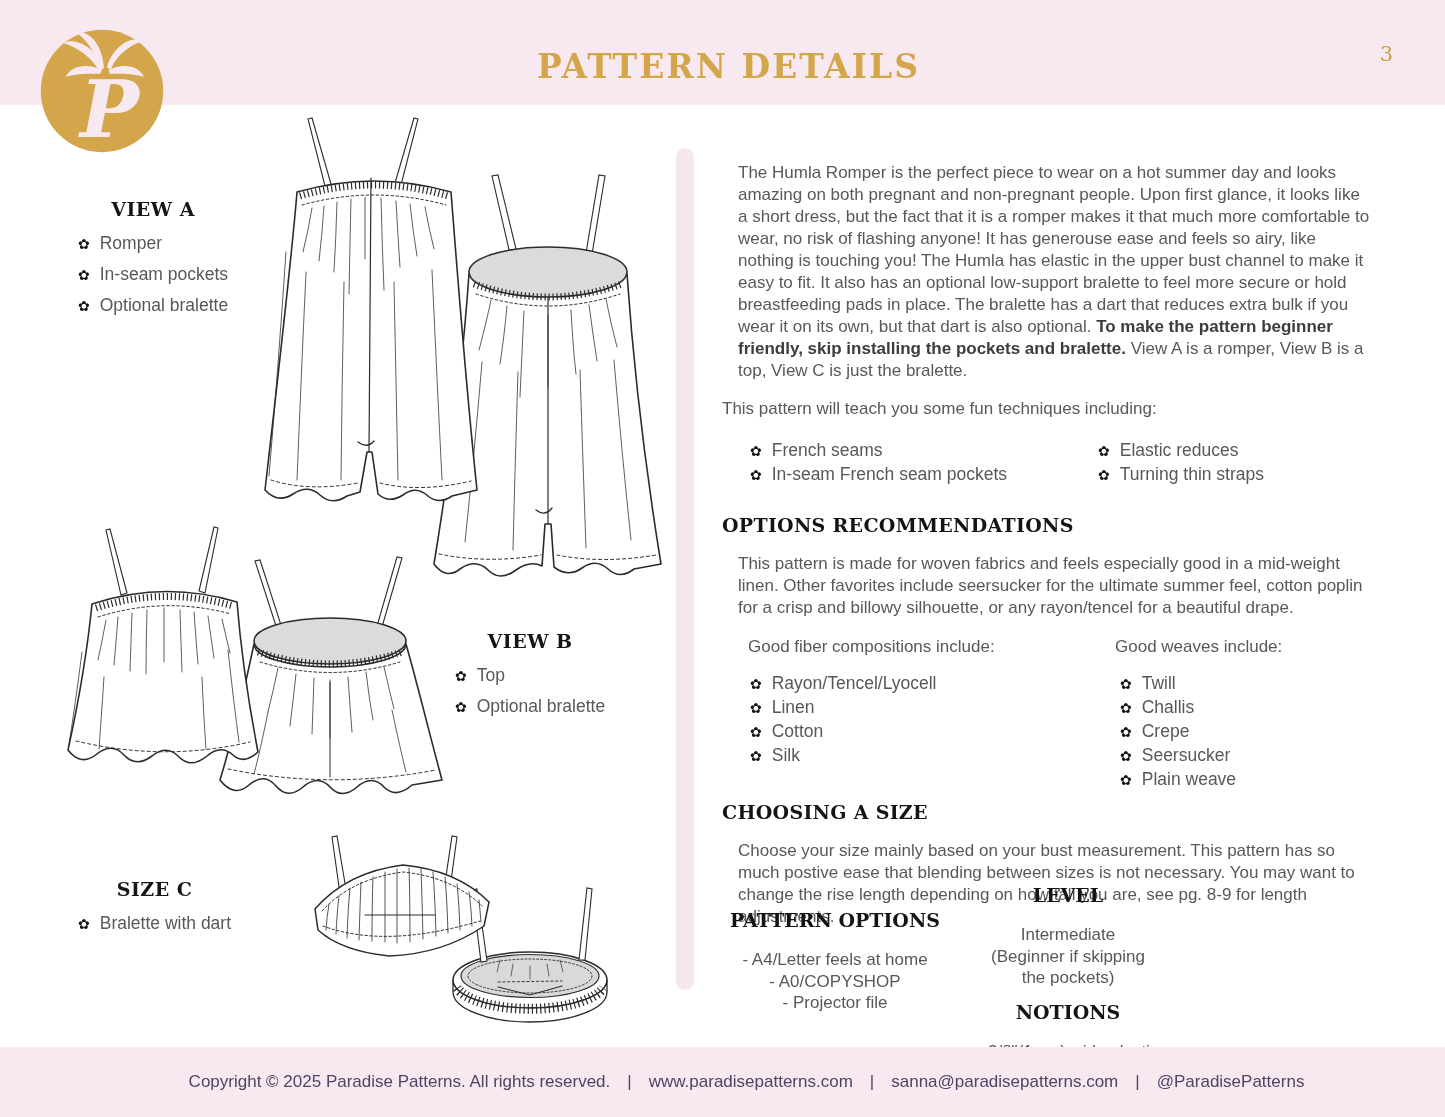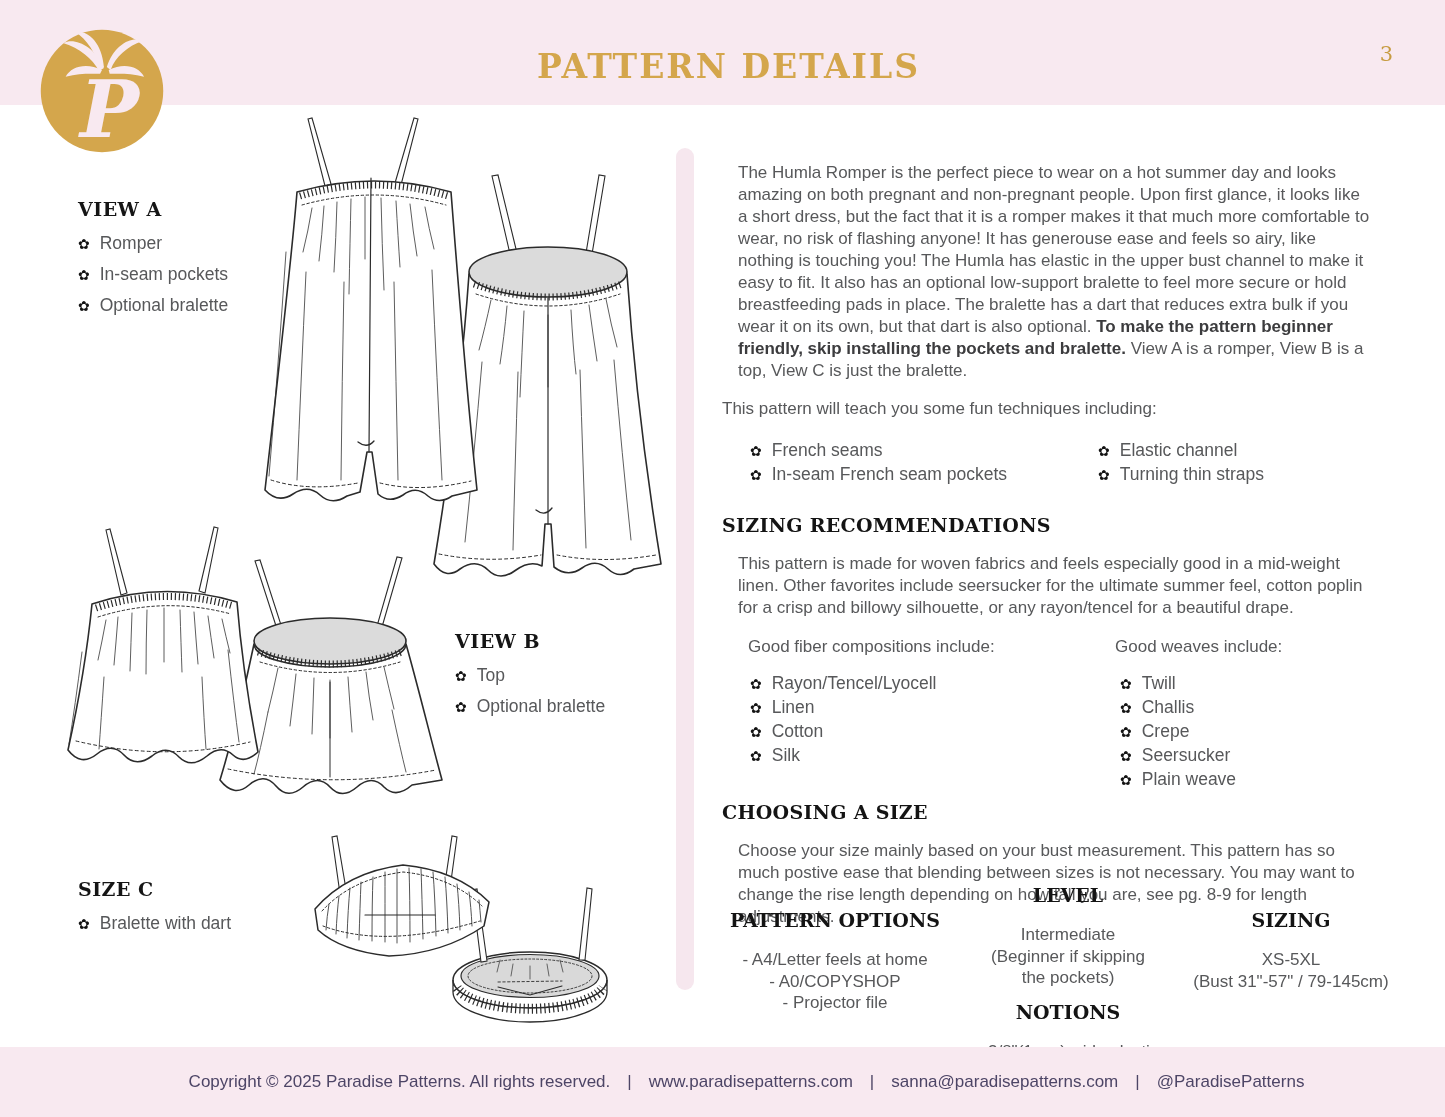--- a/index.html
+++ b/index.html
@@ -10,21 +10,21 @@
   .bottom-band{top:1047px;height:70px;display:flex;align-items:center;justify-content:center;
         color:#4d4566;font-size:17px;padding-left:24px;}
   .page-title{position:absolute;top:32px;left:12px;right:0;text-align:center;
         font-family:"DejaVu Serif",serif;font-weight:700;font-size:33px;letter-spacing:2px;color:#d4a64c;margin-top:15px;}
   .page-num{position:absolute;top:42px;right:52px;font-family:"DejaVu Serif",serif;
         font-size:21px;color:#c79c42;}
   .logo{position:absolute;top:24px;left:35px;width:134px;height:134px;}
   .divider{position:absolute;left:676px;top:148px;width:18px;height:842px;background:#f6e7ee;border-radius:9px;}
   .illo{position:absolute;}
 
-  .view-label{position:absolute;}
+  .view-label{position:absolute;text-align:center;}
   .view-title{font-family:"DejaVu Serif",serif;font-weight:700;font-size:19px;color:#151515;letter-spacing:.5px;}
   .bullet-row{display:flex;align-items:baseline;font-size:17.5px;color:#57585a;margin-top:9px;line-height:21px;}
   .flower{font-size:14px;color:#121212;margin-right:10px;flex:0 0 auto;}
 
   .right-col{position:absolute;left:722px;top:146px;width:668px;font-size:17px;line-height:22px;}
   .right-col p{margin:16px;}
   .intro b{color:#3c3c3e;}
   .sec-head{font-family:"DejaVu Serif",serif;font-weight:700;font-size:19px;color:#141414;letter-spacing:.3px;line-height:24px;}
   .head-fabric{margin-top:27px;}
   .fabric-para{margin-top:12px;}
@@ -269,30 +269,30 @@
           <span>French seams</span>
           </div>
         <div class="bullet-row">
           <span class="flower">✿</span>
           <span>In-seam French seam pockets</span>
           </div>
       </div>
       <div class="tech-c2">
         <div class="bullet-row">
           <span class="flower">✿</span>
-          <span>Elastic channel</span>
+          <span>Elastic reduces</span>
           </div>
         <div class="bullet-row">
           <span class="flower">✿</span>
           <span>Turning thin straps</span>
           </div>
       </div>
     </div>
 
-    <div class="sec-head head-fabric">SIZING RECOMMENDATIONS</div>
+    <div class="sec-head head-fabric">OPTIONS RECOMMENDATIONS</div>
     <p class="fabric-para">This pattern is made for woven fabrics and feels especially good in a mid-weight linen. Other favorites include seersucker for the ultimate summer feel, cotton poplin for a crisp and billowy silhouette, or any rayon/tencel for a beautiful drape.</p>
 
     <div class="fiber-heads">
       <div class="fh1">Good fiber compositions include:</div>
       <div>Good weaves include:</div>
     </div>
 
     <div class="lists">
       <div class="l1">
         <div class="bullet-row">
@@ -349,25 +349,20 @@
 
   <div class="info-col info-level">
     <div class="info-head">LEVEL</div>
     <div class="info-body">Intermediate</div>
     <div>(Beginner if skipping</div>
     <div>the pockets)</div>
     <div class="info-head head-notions">NOTIONS</div>
     <div class="info-body">- 3/8"(1 cm) wide elastic</div>
   </div>
 
-  <div class="info-col info-sizing">
-    <div class="info-head">SIZING</div>
-    <div class="info-body">XS-5XL</div>
-    <div>(Bust 31"-57" / 79-145cm)</div>
-  </div>
 
   <div class="band bottom-band">
     <span>Copyright © 2025 Paradise Patterns. All rights reserved.</span>
     <span class="footer-sep">|</span>
     <span>www.paradisepatterns.com</span>
     <span class="footer-sep">|</span>
     <span>sanna@paradisepatterns.com</span>
     <span class="footer-sep">|</span>
     <span>@ParadisePatterns</span>
   </div>

